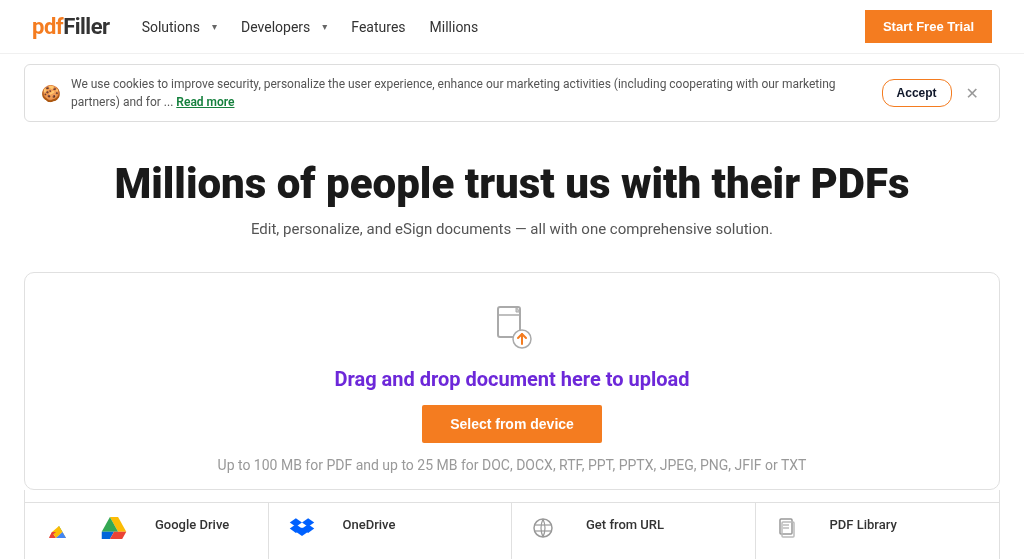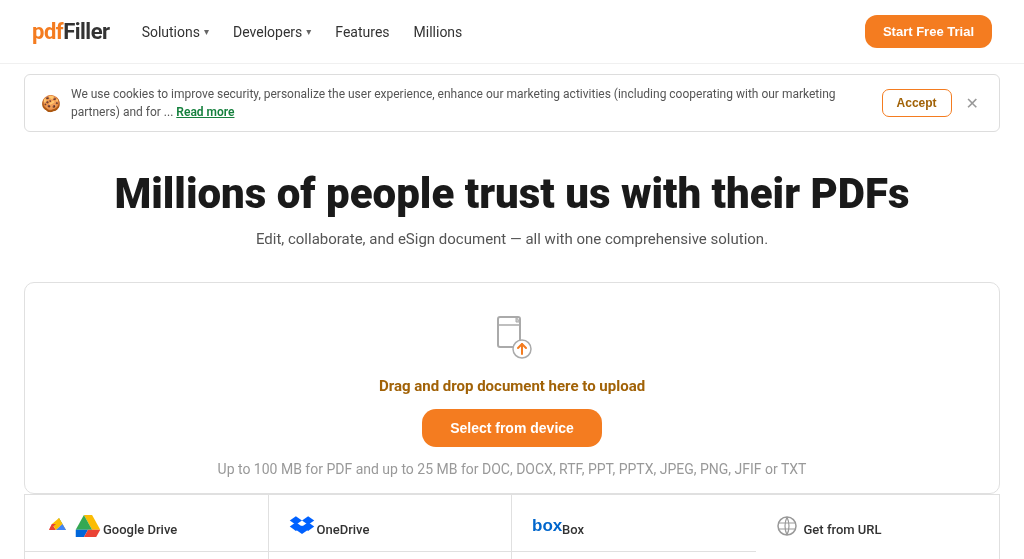--- a/index.html
+++ b/index.html
@@ -3,21 +3,21 @@
   <meta charset="utf-8">
   <style>
     * { margin: 0; padding: 0; box-sizing: border-box; }
     body { font-family: -apple-system, BlinkMacSystemFont, 'Segoe UI', Roboto, sans-serif; background: #fff; width: 1024px; min-height: 559px; overflow: hidden; }
 
     
     .navbar {
       display: flex;
       align-items: center;
       padding: 0 32px;
-      height: 64px;
+      height: 54px;
       background: #fff;
       border-bottom: 1px solid #f0f0f0;
     }
     .logo {
       font-size: 22px;
       font-weight: 700;
       color: #f47c20;
       margin-right: 32px;
       letter-spacing: -0.5px;
     }
@@ -27,28 +27,28 @@
       align-items: center;
       gap: 24px;
       flex: 1;
     }
     .nav-link {
       font-size: 14px;
       color: #333;
       text-decoration: none;
       display: flex;
       align-items: center;
-      gap: 4px;
+      gap: 12px;
     }
     .nav-link .chevron { font-size: 10px; color: #666; }
     .btn-trial {
       background: #f47c20;
       color: #fff;
       border: none;
-      border-radius: 12px;
+      border-radius: 0;
       padding: 9px 18px;
       font-size: 13px;
       font-weight: 600;
       cursor: pointer;
       white-space: nowrap;
     }
 
     
     .cookie-banner {
       background: #fff;
@@ -61,23 +61,23 @@
       gap: 10px;
       font-size: 12px;
       color: #555;
       position: relative;
     }
     .cookie-icon { font-size: 16px; flex-shrink: 0; }
     .cookie-text { flex: 1; line-height: 1.5; }
     .cookie-text a { color: #15803d; font-weight: 600; }
     .btn-accept {
       border: 1.5px solid #f47c20;
-      color: #a16207;
+      color: #0f172a;
       background: #fff;
-      border-radius: 7px;
+      border-radius: 12px;
       padding: 6px 14px;
       font-size: 12px;
       font-weight: 600;
       cursor: pointer;
       white-space: nowrap;
     }
     .cookie-close {
       font-size: 16px;
       color: #999;
       cursor: pointer;
@@ -113,30 +113,30 @@
       text-align: center;
     }
     .upload-icon-wrap {
       margin-bottom: 12px;
     }
     .upload-icon-wrap svg {
       width: 48px;
       height: 48px;
     }
     .upload-label {
-      font-size: 15px;
+      font-size: 20px;
       font-weight: 700;
-      color: #a16207;
+      color: #6d28d9;
       margin-bottom: 14px;
     }
     .btn-select {
       background: #f47c20;
       color: #fff;
       border: none;
-      border-radius: 14px;
+      border-radius: 2px;
       padding: 11px 28px;
       font-size: 14px;
       font-weight: 700;
       cursor: pointer;
       margin-bottom: 14px;
     }
     .upload-hint {
       font-size: 14px;
       color: #999;
     }
@@ -146,29 +146,30 @@
       display: grid;
       grid-template-columns: repeat(4, 1fr);
       margin: 0 24px;
       border: 1.5px solid #e0e0e0;
       border-top: none;
       border-radius: 0 0 10px 10px;
       overflow: hidden;
     }
     .source-item {
       display: flex;
-      align-items: flex-end;
-      gap: 2px;
+      align-items: flex-start;
+      gap: 28px;
       padding: 14px 20px;
       font-size: 13px;
       color: #333;
       font-weight: 500;
       cursor: pointer;
       border-top: 1.5px solid #e0e0e0;
       border-right: 1.5px solid #e0e0e0;
+      margin-top: 12px;
     }
     .source-item:nth-child(4n) { border-right: none; }
 
     .icon-wrap { width: 28px; height: 28px; display: flex; align-items: center; justify-content: center; flex-shrink: 0; }
   </style>
 </head>
 <body>
 
 <nav class="navbar">
   <div class="logo">
@@ -198,21 +199,21 @@
   <span class="cookie-text">
     <span>We use cookies to improve security, personalize the user experience, enhance our marketing activities (including cooperating with our marketing partners) and for ...</span>
     <a href="#">Read more</a>
   </span>
   <button class="btn-accept">Accept</button>
   <button class="cookie-close">✕</button>
 </div>
 
 <section class="hero">
   <h1>Millions of people trust us with their PDFs</h1>
-  <p>Edit, collaborate, and eSign document — all with one comprehensive solution.</p>
+  <p>Edit, personalize, and eSign documents — all with one comprehensive solution.</p>
 </section>
 
 <div class="upload-section">
   <div class="upload-icon-wrap">
     <svg viewBox="0 0 48 48" fill="none" xmlns="http://www.w3.org/2000/svg">
 
       <rect x="10" y="4" width="22" height="30" rx="2" fill="none" stroke="#aaa" stroke-width="2"></rect>
       <line x1="10" y1="12" x2="32" y2="12" stroke="#aaa" stroke-width="1.5"></line>
 
       <path d="M28 4 L32 9 L28 9 Z" fill="#ccc" stroke="#aaa" stroke-width="1"></path>
@@ -266,26 +267,20 @@
         <polygon points="30,2 40,9 30,16 20,9" fill="#0061FF"></polygon>
         <polygon points="20,17 30,24 20,31 10,24" fill="#0061FF"></polygon>
         <polygon points="0,19 10,26 20,19 10,12" fill="#0061FF"></polygon>
         <polygon points="20,19 30,12 40,19 30,26" fill="#0061FF"></polygon>
       </svg>
     </div>
     <span>OneDrive</span>
   </div>
 
 
-  <div class="source-item" style="border-right:none;">
-    <div style="width:28px;height:22px;flex-shrink:0;display:flex;align-items:center;">
-      <span style="font-family:Arial,sans-serif;font-size:17px;font-weight:900;color:#0066cc;">box</span>
-    </div>
-    <span>Box</span>
-  </div>
 
   <div class="source-item">
     <div style="width:26px;height:22px;flex-shrink:0;">
       <svg width="22" height="22" viewBox="0 0 22 22">
         <circle cx="11" cy="11" r="9" fill="none" stroke="#999" stroke-width="1.5"></circle>
         <path d="M11,2 Q15,11 11,20" fill="none" stroke="#999" stroke-width="1.2"></path>
         <path d="M11,2 Q7,11 11,20" fill="none" stroke="#999" stroke-width="1.2"></path>
         <line x1="2" y1="8" x2="20" y2="8" stroke="#999" stroke-width="1.2"></line>
         <line x1="2" y1="14" x2="20" y2="14" stroke="#999" stroke-width="1.2"></line>
       </svg>

